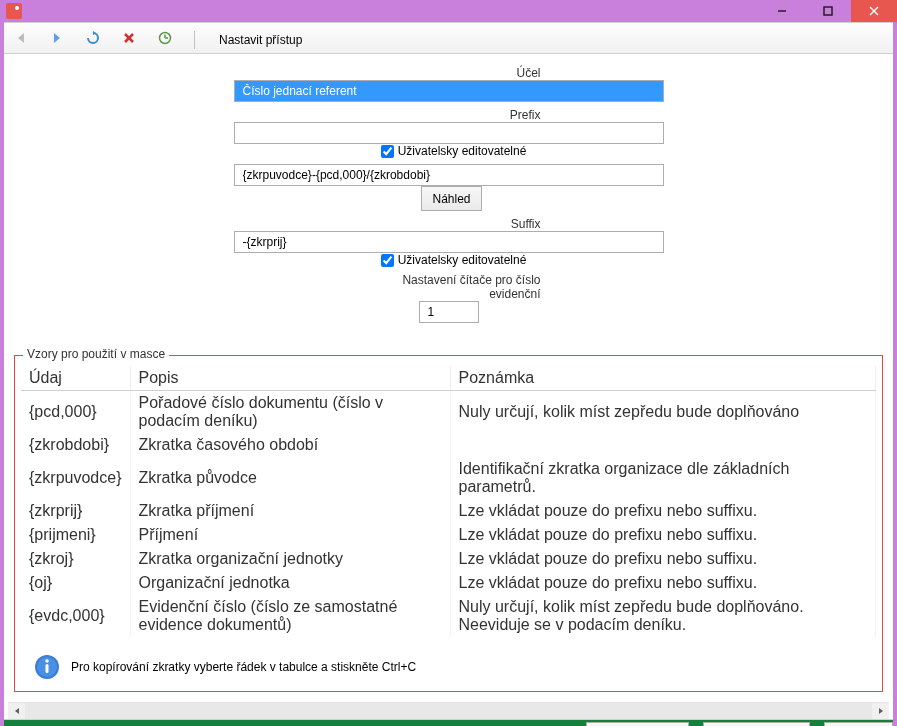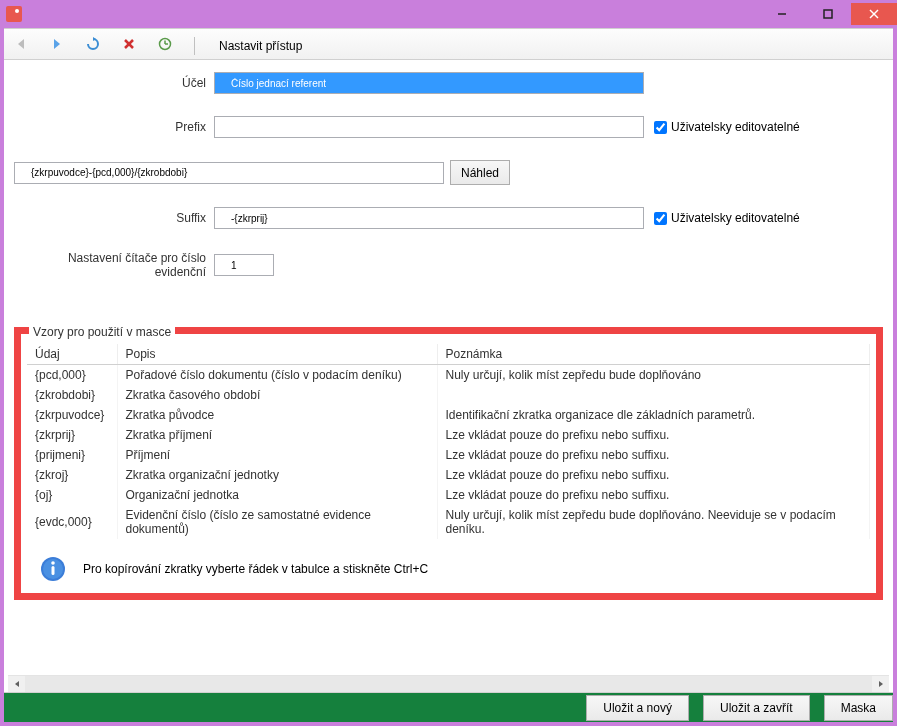--- a/index.html
+++ b/index.html
@@ -11,38 +11,38 @@
 .titlebar-btn { width: 46px; height: 22px; display: inline-flex; align-items: center; justify-content: center; cursor: pointer; }
 .titlebar-btn.close-btn { background: #e8574f; width: 46px; height: 22px; }
 .titlebar-btn svg { display: block; }
 .client { flex: 1; margin: 0 4px 4px 4px; background: #fff; display: flex; flex-direction: column; }
 .header { padding: 14px 10px 8px 10px; font-size: 15px; font-weight: 600; color: #222; }
 .toolbar { border-top: 1px solid #d0d0d0; border-bottom: 1px solid #d0d0d0; background: linear-gradient(#fdfdfd, #f1f1f1); padding: 4px 6px; display: flex; align-items: flex-end; gap: 14px; }
 .tb-btn { width: 22px; height: 22px; display: inline-flex; align-items: center; justify-content: center; border: 1px solid transparent; border-radius: 2px; cursor: pointer; }
 .tb-sep { width: 1px; height: 18px; background: #c0c0c0; margin: 0 4px; }
 .tb-text { padding: 2px 6px; cursor: pointer; }
 .form-area { padding: 12px 10px 6px 10px; }
-.form-row { display: flex; align-items: center; margin-bottom: 22px; }
+.form-row { display: flex; align-items: center; margin-bottom: 6px; flex-direction: column; }
 .form-label { width: 200px; text-align: right; padding-right: 8px; color: #333; }
-.form-input { height: 22px; border: 1px solid #abadb3; padding: 2px 16px; font-family: inherit; font-size: 10px; }
+.form-input { height: 22px; border: 1px solid #abadb3; padding: 2px 8px; font-family: inherit; font-size: 12px; }
 .form-input.sel { background: #3399ff; color: #fff; }
 .w-long { width: 430px; }
 .w-short { width: 60px; text-align: left; }
 .btn { height: 25px; padding: 0 10px; border: 1px solid #adadad; background: linear-gradient(#f7f7f7,#eaeaea); cursor: pointer; font-family: inherit; font-size: 12px; margin-left: 6px; }
 .chk-wrap { display: inline-flex; align-items: center; margin-left: 10px; }
 .chk-wrap input { margin-right: 4px; }
 .hint { margin-left: 10px; color: #333; }
-.groupbox { margin: 20px 10px 10px 10px; border: 7px solid #ef4444; position: relative; }
+.groupbox { margin: 20px 10px 10px 10px; border: 1px solid #ef4444; position: relative; }
 .groupbox-title { position: absolute; top: -9px; left: 8px; background: #fff; padding: 0 4px; color: #333; }
 .gridwrap { padding: 10px 6px 6px 6px; }
 table { width: 100%; border-collapse: collapse; }
-th, td { text-align: left; padding: 3px 8px; font-weight: normal; font-size: 12px; color: #333; }
+th, td { text-align: left; padding: 3px 8px; font-weight: normal; font-size: 16px; color: #333; }
 th { border-bottom: 1px solid #d0d0d0; border-right: 1px solid #eee; }
 td { border-right: 1px solid #f4f4f4; }
-.info-row { display: flex; align-items: center; gap: 16px; padding: 10px 18px; }
+.info-row { display: flex; align-items: center; gap: 10px; padding: 10px 18px; }
 .info-icon svg { display:block; }
 .scrollbar-h { height: 17px; background: #f0f0f0; border-top: 1px solid #e4e4e4; display: flex; align-items: center; margin: 0 4px; }
 .scrollbar-h .arrow { width: 17px; height: 17px; background: #f0f0f0; display: inline-flex; align-items: center; justify-content: center; cursor: pointer; }
 .scrollbar-h .track { flex: 1; height: 17px; background: #e8e8e8; }
 .footer { border-top: 1px solid #d0d0d0; background: #15803d; height: 30px; display: flex; align-items: center; justify-content: flex-end; gap: 8px; }
 .footer .btn { height: 26px; padding: 0 16px; }
 </style>
 </head>
 <body>
 

